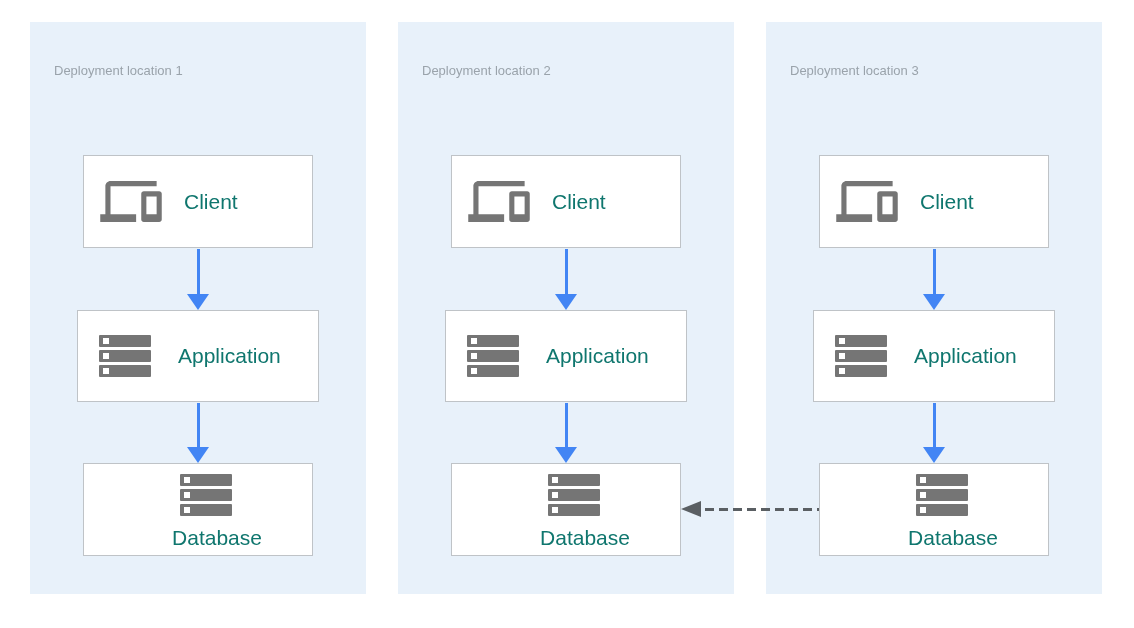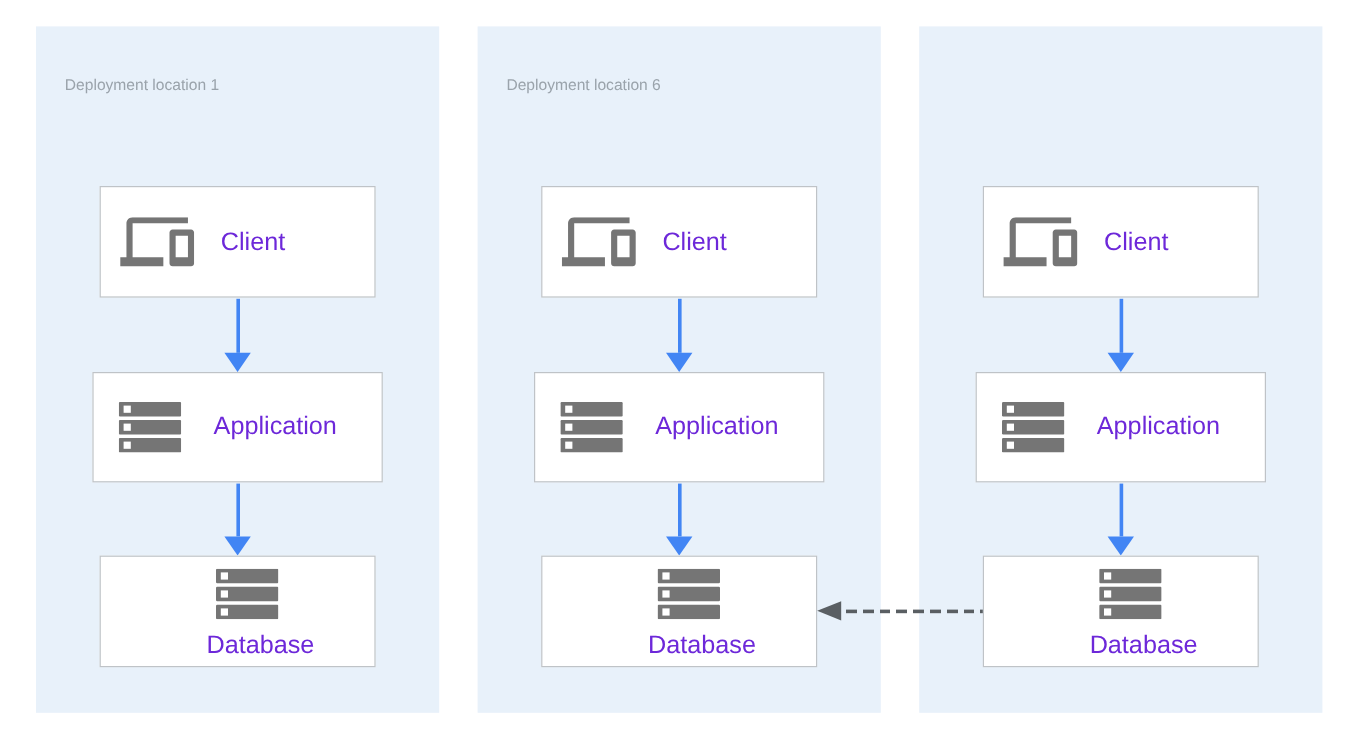--- a/index.html
+++ b/index.html
@@ -52,21 +52,21 @@
   .icon-wrap {
     width: 62px;
     display: flex;
     justify-content: center;
     align-items: center;
     flex: 0 0 62px;
   }
   .node-label {
     margin-left: 22px;
     font-size: 21px;
-    color: #6d28d9;
+    color: #0f766e;
     white-space: nowrap;
   }
 
   
   .varrow {
     position: absolute;
     left: 157px;
     width: 22px;
   }
   .varrow-1 { top: 227px; height: 61px; }
@@ -174,21 +174,21 @@
               <rect x="4" y="18" width="6" height="6"></rect>
               <rect x="4" y="33" width="6" height="6"></rect>
             </g>
           </svg>
       </span>
       <span class="node-label">Database</span>
     </div>
   </section>
 
   <section class="panel panel-2">
-    <div class="panel-title">Deployment location 6</div>
+    <div class="panel-title">Deployment location 2</div>
 
     <div class="node node-client">
       <span class="icon-wrap">
         <svg class="icon-svg" width="62" height="41" viewBox="0 4 24 16">
             <path fill="#757575" d="M4 6h18V4H4c-1.1 0-2 .9-2 2v11H0v3h14v-3H4V6zm19 2h-6c-.55 0-1 .45-1 1v10c0 .55.45 1 1 1h6c.55 0 1-.45 1-1V9c0-.55-.45-1-1-1zm-1 9h-4v-7h4v7z"></path>
           </svg>
       </span>
       <span class="node-label">Client</span>
     </div>
 
@@ -233,20 +233,21 @@
               <rect x="4" y="18" width="6" height="6"></rect>
               <rect x="4" y="33" width="6" height="6"></rect>
             </g>
           </svg>
       </span>
       <span class="node-label">Database</span>
     </div>
   </section>
 
   <section class="panel panel-3">
+    <div class="panel-title">Deployment location 3</div>
 
     <div class="node node-client">
       <span class="icon-wrap">
         <svg class="icon-svg" width="62" height="41" viewBox="0 4 24 16">
             <path fill="#757575" d="M4 6h18V4H4c-1.1 0-2 .9-2 2v11H0v3h14v-3H4V6zm19 2h-6c-.55 0-1 .45-1 1v10c0 .55.45 1 1 1h6c.55 0 1-.45 1-1V9c0-.55-.45-1-1-1zm-1 9h-4v-7h4v7z"></path>
           </svg>
       </span>
       <span class="node-label">Client</span>
     </div>
 

